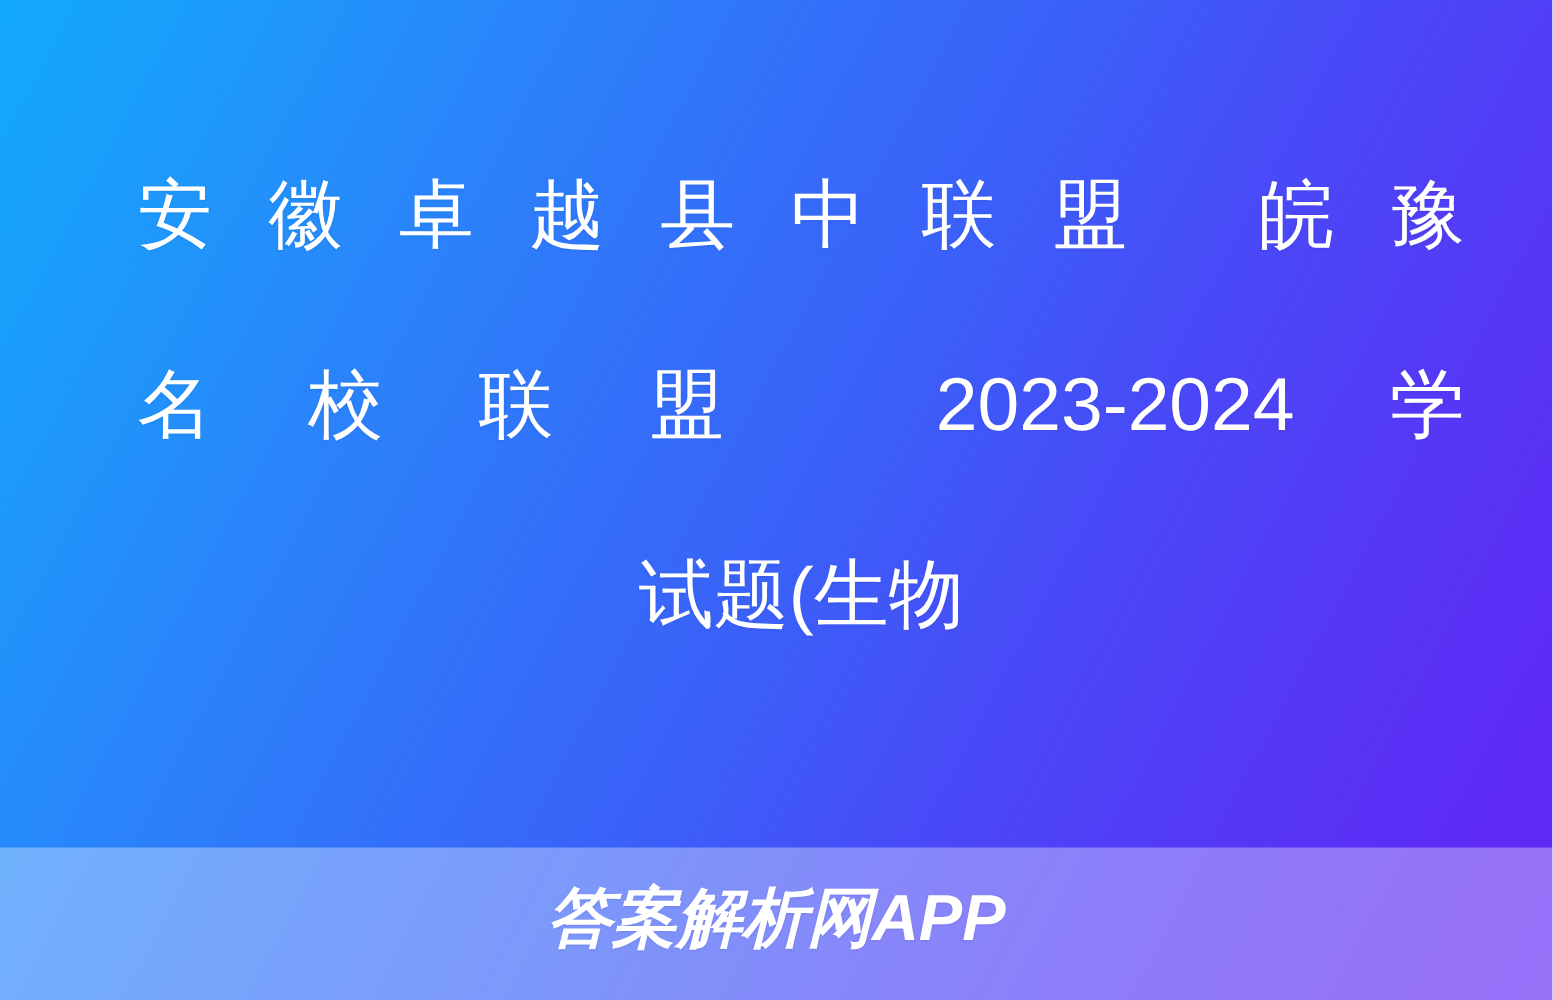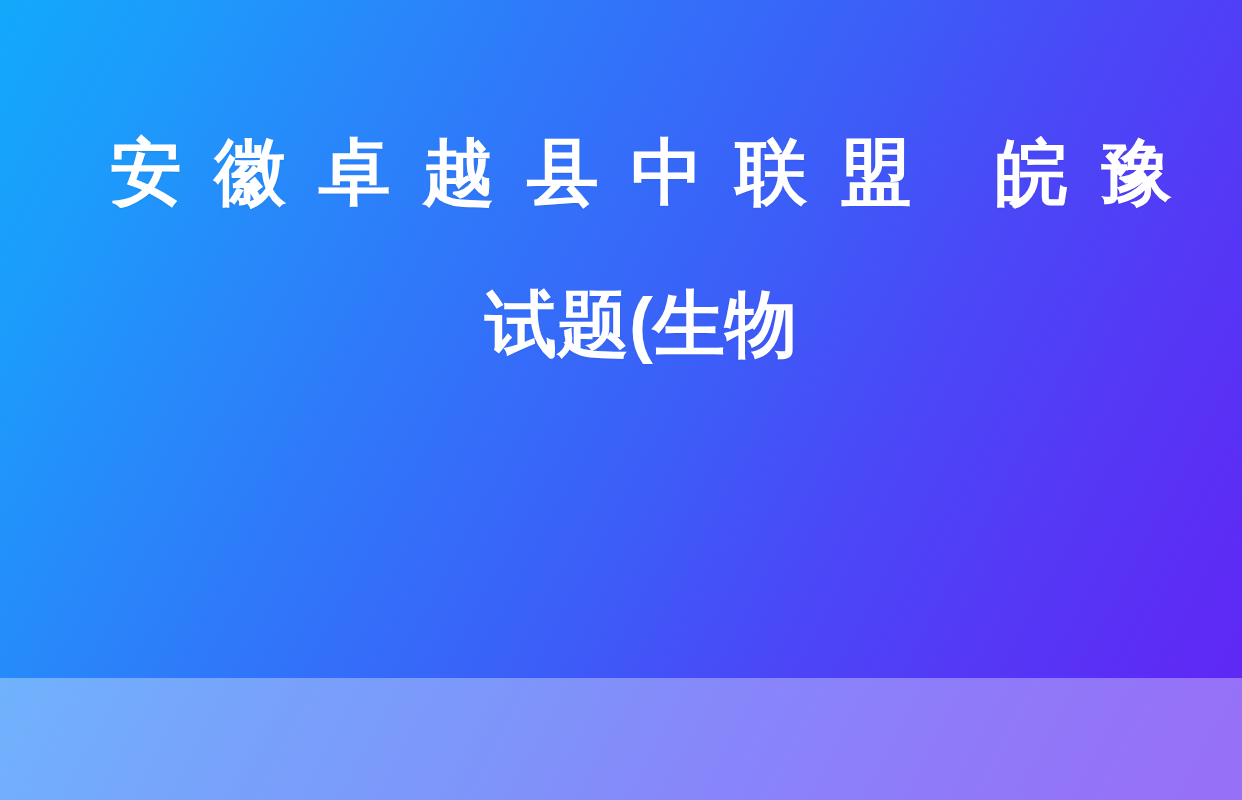--- a/index.html
+++ b/index.html
@@ -32,23 +32,23 @@
   #title-block {
     position: absolute;
     left: 110px;
     top: 96px;
     width: 1062px;
   }
 
   .title-line {
     display: block;
     color: #ffffff;
-    font-size: 72px;
+    font-size: 60px;
     line-height: 152px;
-    font-weight: 700;
+    font-weight: 400;
     letter-spacing: 0;
     white-space: nowrap;
     text-align: justify;
     text-align-last: justify;
     text-shadow: 0 1px 2px rgba(10, 40, 140, 0.10);
   }
 
   
   .title-line.justify {
     text-align: justify;
@@ -87,19 +87,21 @@
     text-shadow: 0 1px 2px rgba(40, 40, 140, 0.12);
   }
 </style>
 </head>
 <body>
 
 <div id="poster">
 
   <div id="title-block">
     <span class="title-line justify">安徽卓越县中联盟 皖豫</span>
+    <span class="title-line justify">名校联盟 2023-2024学</span>
     <span class="title-line center">试题(生物</span>
   </div>
 
   <div id="footer-band"></div>
 
+  <div id="footer-text">答案解析网APP</div>
 
 </div>
 
 </body></html>

